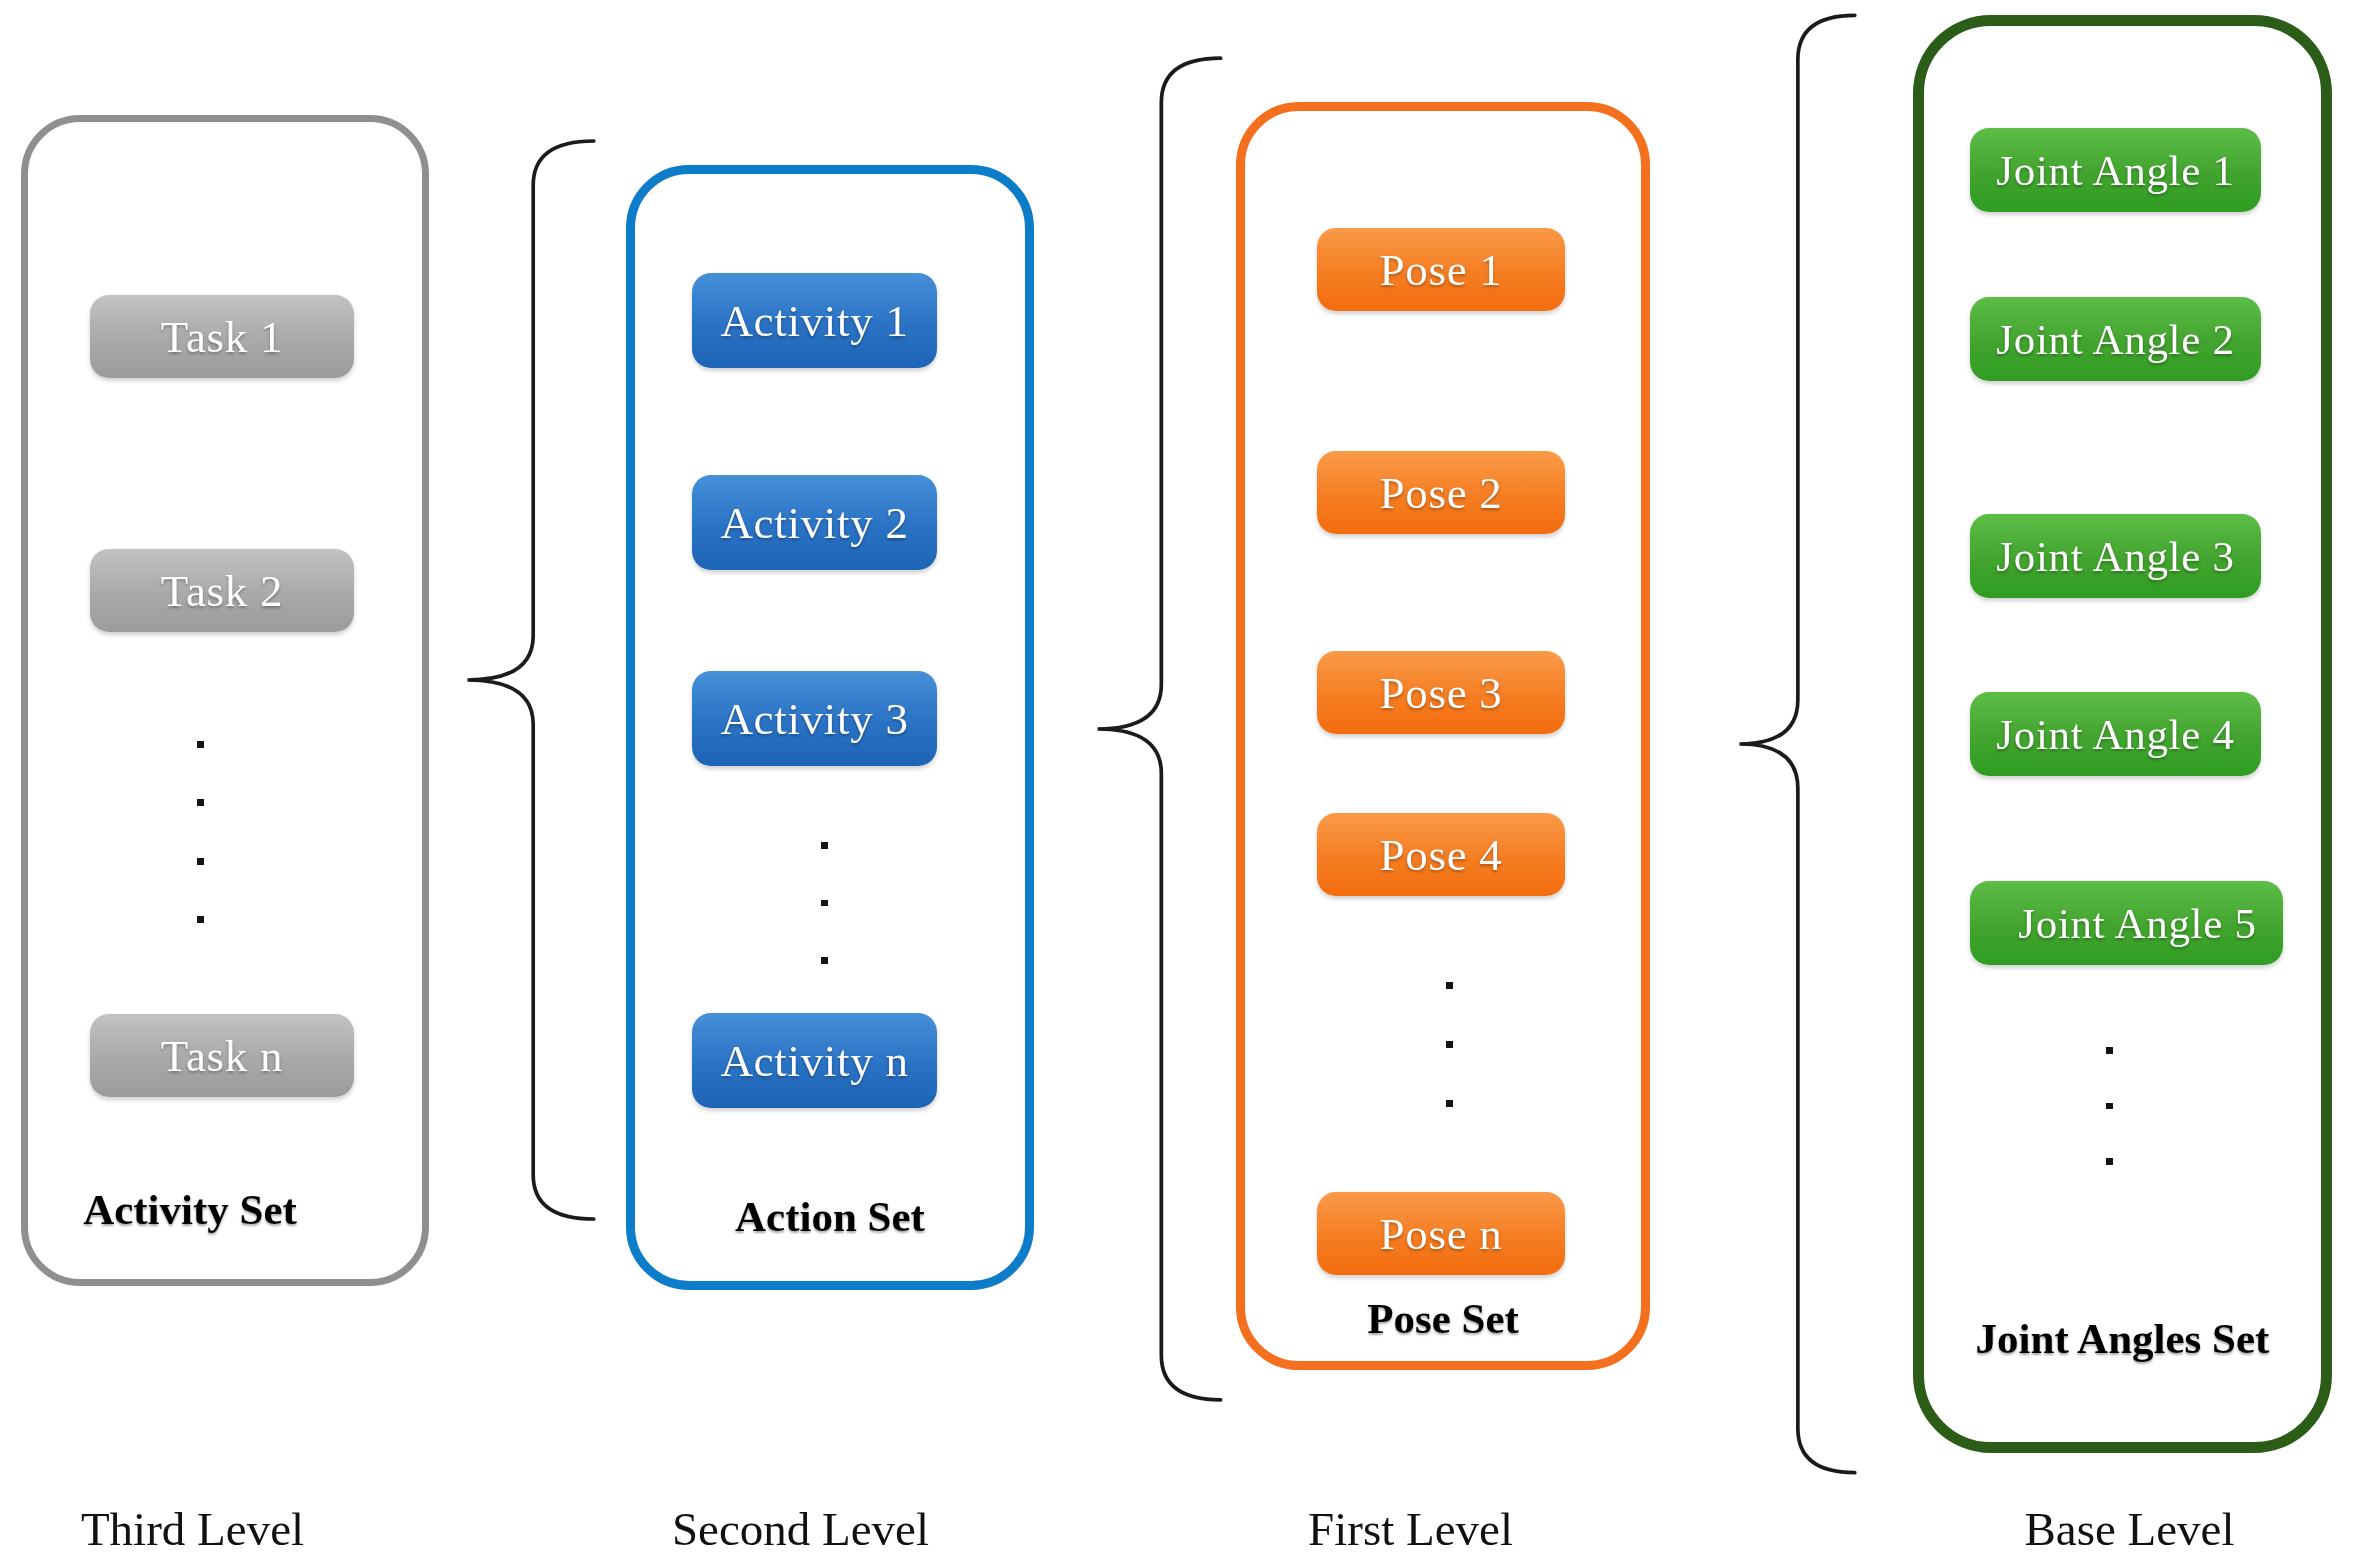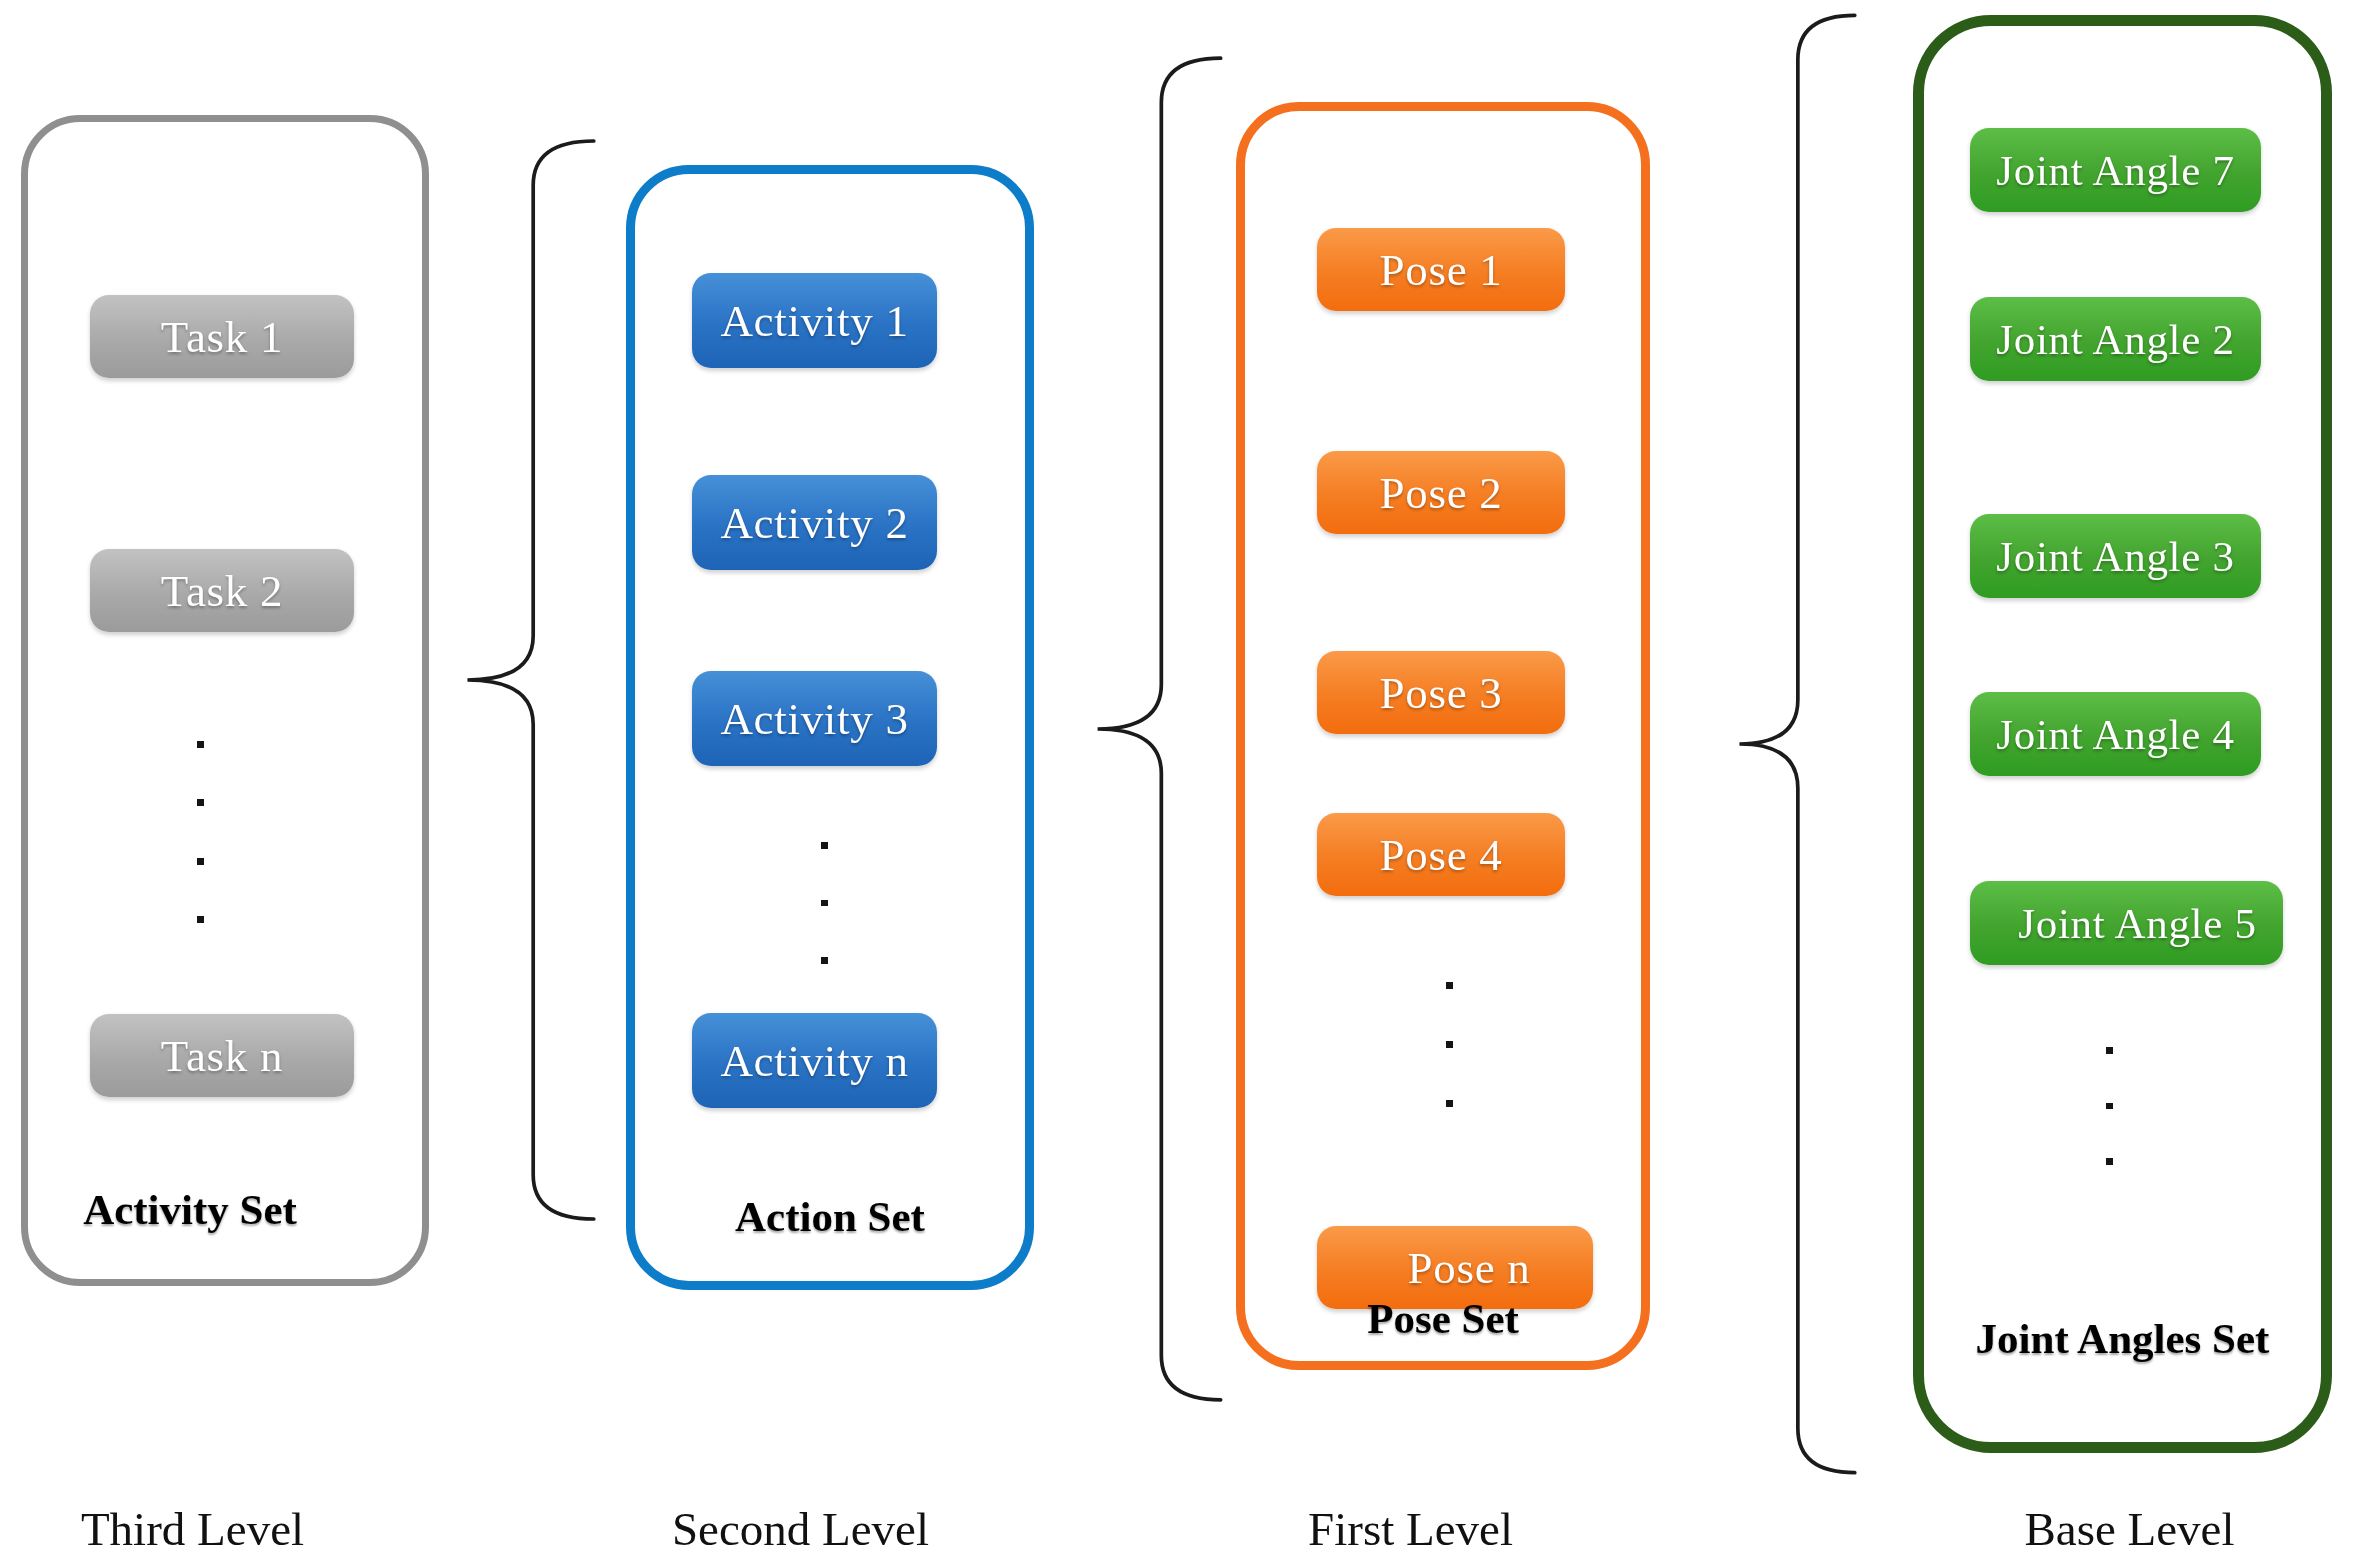--- a/index.html
+++ b/index.html
@@ -30,21 +30,21 @@
     text-shadow:0 1.5px 3px rgba(0,0,0,0.30);
     box-shadow:0 2.2px 4.4px rgba(0,0,0,0.18);
   }
   .pill-gray  {background:linear-gradient(180deg,#c2c2c2 0%,#a9a9a9 55%,#9b9b9b 100%); width:264px; height:83px; left:90px;}
   .pill-blue  {background:linear-gradient(180deg,#4690d8 0%,#2a72c4 55%,#1d64b6 100%); width:245px; height:95px; left:692px;}
   .pill-orange{background:linear-gradient(180deg,#fa9a48 0%,#f57d22 55%,#f36d0e 100%); width:248px; height:83px; left:1317px;}
   .pill-green {background:linear-gradient(180deg,#5cbd47 0%,#42a42e 55%,#2f9c22 100%); width:291px; height:84px; left:1970px; font-size:43px;}
 
   .g1{top:295px;} .g2{top:549px;} .gn{top:1014px;}
   .a1{top:273px;} .a2{top:475px;} .a3{top:671px;} .an{top:1013px;}
-  .p1{top:228px;text-align:right;} .p2{top:451px;} .p3{top:651px;} .p4{top:813px;} .pn{top:1226px;padding-left:28px;}
+  .p1{top:228px;text-align:right;} .p2{top:451px;} .p3{top:651px;} .p4{top:813px;} .pn{top:1192px;}
   .j1{top:128px;} .j2{top:297px;} .j3{top:514px;} .j4{top:692px;} .j5{top:881px;padding-left:22px;} .jn{top:1192px;}
 
   
   .dots{position:absolute;display:flex;flex-direction:column;justify-content:space-between;align-items:center;}
   .dots-gray  {left:197px;  top:741px; height:182px; width:7.4px;}
   .dots-blue  {left:821px; top:842px; height:122px; width:7.4px;}
   .dots-orange{left:1446px; top:982px; height:125px; width:7.4px;}
   .dots-green {left:2106px; top:1047px; height:118px; width:7.4px;}
   .dot{width:6.7px;height:6.7px;background:#141414;display:block;}
 
@@ -122,21 +122,21 @@
     </div>
   <div class="pill pill-orange pn">Pose n</div>
   <div class="set-label set-orange">Pose Set</div>
   <div class="level-label lvl-first">First Level</div>
 
   <svg class="brace brace-3" width="122" height="1466" viewBox="0 0 165 1977">
     <path d="M 162 3 Q 85 3 85 63 L 85 928.5 Q 85 988.5 6 988.5 Q 85 988.5 85 1048.5 L 85 1914 Q 85 1974 162 1974"></path>
   </svg>
 
   <div class="box box-green"></div>
-  <div class="pill pill-green j1">Joint Angle 7</div>
+  <div class="pill pill-green j1">Joint Angle 1</div>
   <div class="pill pill-green j2">Joint Angle 2</div>
   <div class="pill pill-green j3">Joint Angle 3</div>
   <div class="pill pill-green j4">Joint Angle 4</div>
   <div class="pill pill-green j5">Joint Angle 5</div>
   <div class="dots dots-green">
       <span class="dot"></span>
       <span class="dot"></span>
       <span class="dot"></span>
     </div>
   <div class="set-label set-green">Joint Angles Set</div>

